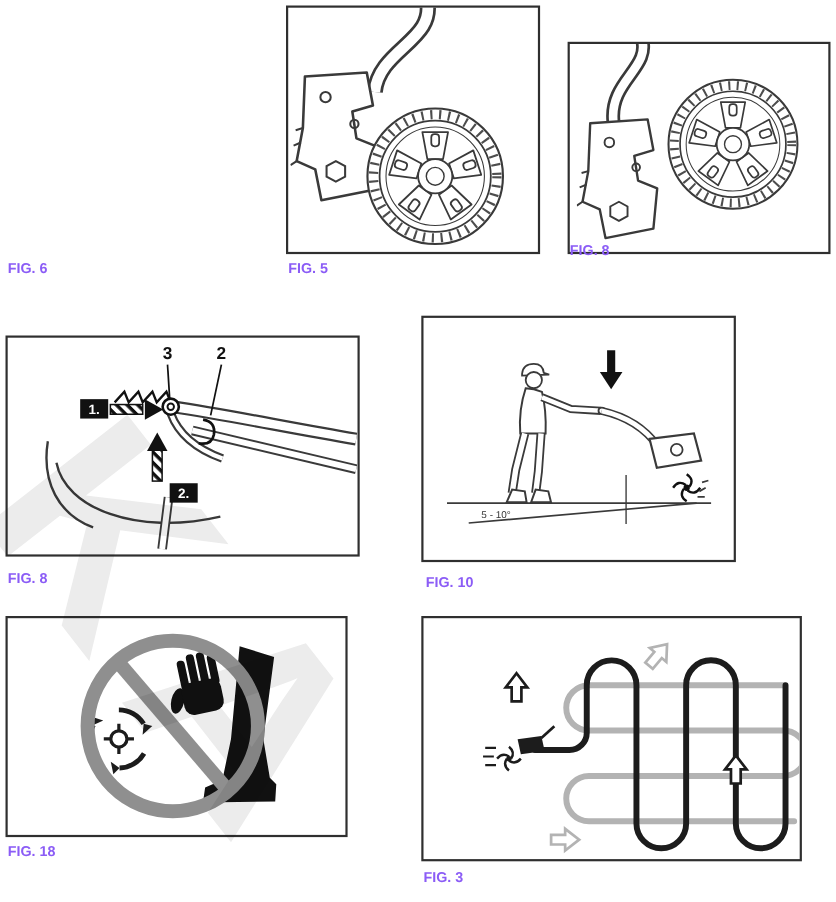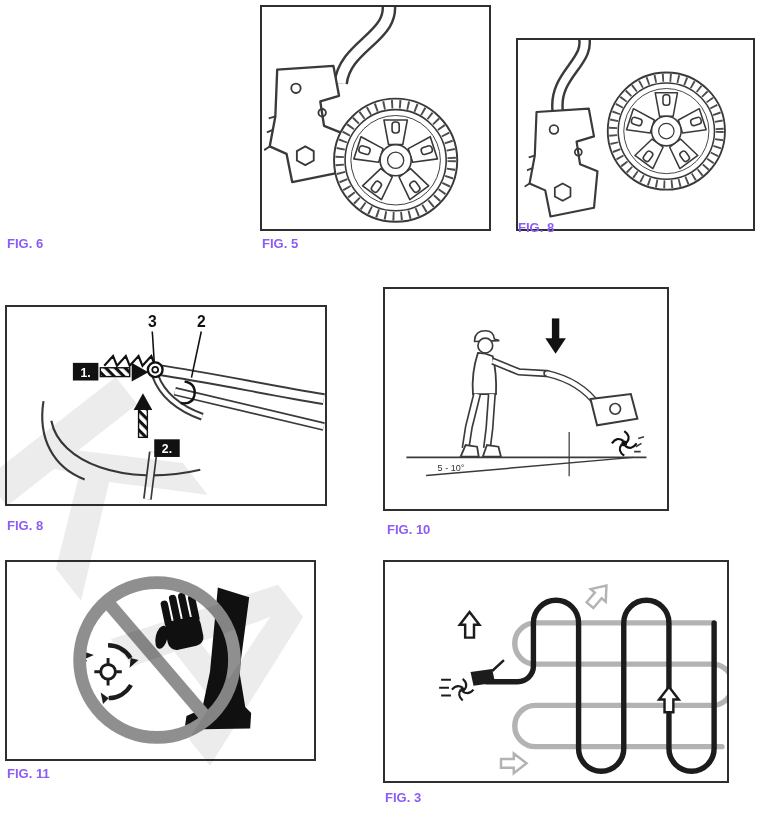--- a/index.html
+++ b/index.html
@@ -181,21 +181,21 @@
         <rect x="1" y="-30" width="7.5" height="32" rx="3.5"></rect>
         <rect x="10.5" y="-26" width="7.5" height="28" rx="3.5"></rect>
         <ellipse transform="rotate(25 -24 10)" cx="-24" cy="10" rx="6" ry="12"></ellipse>
         <rect x="-19" y="-4" width="37" height="30" rx="9"></rect>
       </g>
       <path d="M214 26 L246 36 L236 112 L242 148 L248 154 L247 170 L180 171 L182 157 L198 150 L206 112 Z" fill="#111"></path>
       <line x1="99" y1="38" x2="206" y2="163" stroke="#8f8f8f" stroke-width="13"></line>
       <circle cx="152" cy="100" r="79" fill="none" stroke="#8f8f8f" stroke-width="13"></circle>
     </svg>
   </div>
-  <div class="caption" style="left:7px;top:766px">FIG. 11</div>
+  <div class="caption" style="left:7px;top:766px">FIG. 18</div>
 
   <div class="panel" style="left:383px;top:560px;width:346px;height:223px">
     <svg viewBox="0 0 346 223">
       <path d="M332 62 L152 62 A21 21 0 0 0 152 104 L332 104 A21 21 0 0 1 332 146 L152 146 A21 21 0 0 0 152 188 L332 188 L342 188" stroke="#b3b3b3" stroke-width="5.5" fill="none" stroke-linecap="round"></path>
       <path d="M102 122 L134 122 A16 16 0 0 0 150 106 L150 62 A23 23 0 0 1 196 62 L196 190 A23 23 0 0 0 242 190 L242 62 A23 23 0 0 1 288 62 L288 190 A23 23 0 0 0 334 190 L334 62" stroke="#1c1c1c" stroke-width="5.5" fill="none" stroke-linecap="round"></path>
 
       <g transform="translate(85,64)">
         <polygon points="0,-13 10,0 4.5,0 4.5,13 -4.5,13 -4.5,0 -10,0" fill="#fff" stroke="#1c1c1c" stroke-width="2.5"></polygon>
       </g>
       <g transform="translate(288,140)">

